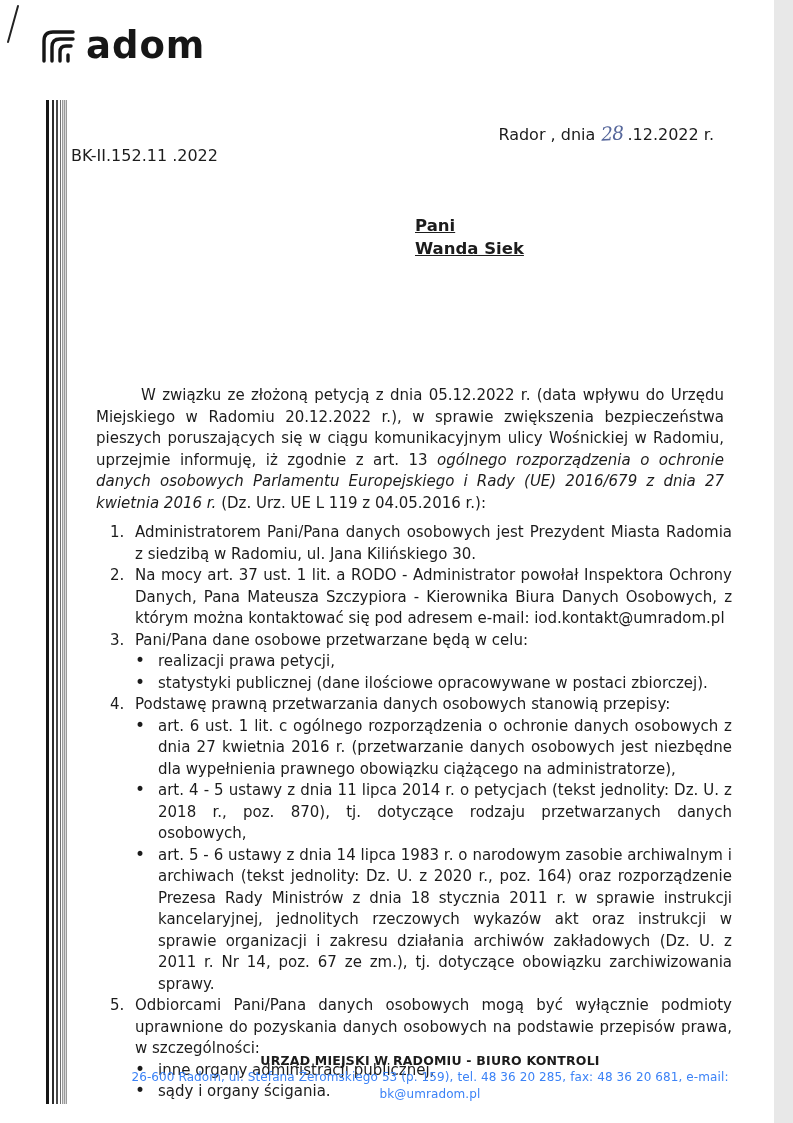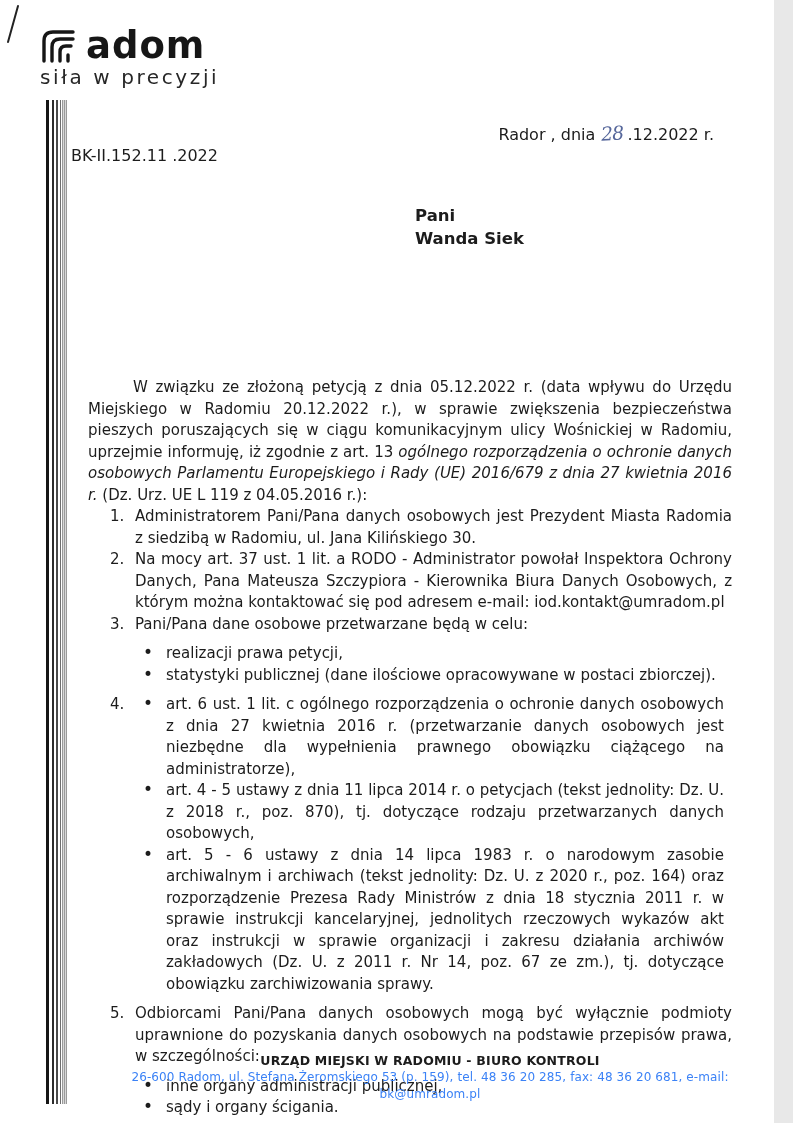--- a/index.html
+++ b/index.html
@@ -40,31 +40,31 @@
   }
   .handwritten-day{
     color:#56679b;
     font-family:"DejaVu Serif","Liberation Serif",serif;
     font-style:italic;font-size:19px;
     letter-spacing:-1px;
     display:inline-block;transform:rotate(-4deg);
     margin:0 4px 0 6px;
   }
   .reference{position:absolute;left:71px;top:146px;font-size:16px;}
-  .addressee{position:absolute;left:415px;top:204px;font-size:16.5px;font-weight:bold;line-height:23px;}
+  .addressee{position:absolute;left:415px;top:214px;font-size:16.5px;font-weight:bold;line-height:23px;text-decoration:underline;}
   
   .body{
     position:absolute;left:88px;top:377px;width:644px;
     font-size:15px;line-height:21.5px;
   }
-  .intro{margin:0;text-align:justify;text-indent:45px;}
+  .intro{margin:8px;text-align:justify;text-indent:45px;}
   .intro .it{font-style:italic;}
   .num-item{position:relative;padding-left:47px;text-align:justify;}
   .num-item .marker{position:absolute;left:22px;top:0;}
-  .bullets{list-style:none;margin:8px;padding:0;}
+  .bullets{list-style:none;margin:0;padding:0;}
   .bullets li{position:relative;padding-left:70px;text-align:justify;}
   .bullets li::before{
     content:"•";position:absolute;left:47px;top:-1px;font-size:17px;
   }
   
   .footer{
     position:absolute;left:100px;top:1052px;width:660px;
     text-align:center;line-height:17px;
   }
   .footer-office{font-size:12.5px;font-weight:bold;letter-spacing:.2px;}
@@ -84,21 +84,20 @@
       <svg width="44" height="38" viewBox="0 0 44 38">
         <g fill="none" stroke="#161616" stroke-width="3.4" stroke-linecap="round">
           <path d="M4,35 L4,15 Q4,6 13,6 L33,6"></path>
           <path d="M12,35 L12,21 Q12,13 20,13 L33,13"></path>
           <path d="M20,35 L20,26 Q20,20 26,20 L31,20"></path>
           <path d="M28,29 L28,35"></path>
         </g>
       </svg>
       <span class="logo-brand">adom</span>
     </div>
-    <div class="logo-tagline">siła w precyzji</div>
   </div>
 
   <div class="stripes">
     <span class="s1"></span>
       <span class="s2"></span>
       <span class="s3"></span>
       <span class="s4"></span>
       <span class="s5"></span>
   </div>
 
@@ -130,20 +129,21 @@
       <span class="marker">3.</span>
       <span>Pani/Pana dane osobowe przetwarzane będą w celu:</span>
     </div>
     <ul class="bullets">
       <li>realizacji prawa petycji,</li>
       <li>statystyki publicznej (dane ilościowe opracowywane w postaci zbiorczej).</li>
     </ul>
 
     <div class="num-item">
       <span class="marker">4.</span>
+      <span>Podstawę prawną przetwarzania danych osobowych stanowią przepisy:</span>
     </div>
     <ul class="bullets">
       <li>art. 6 ust. 1 lit. c ogólnego rozporządzenia o ochronie danych osobowych z dnia 27 kwietnia 2016 r. (przetwarzanie danych osobowych jest niezbędne dla wypełnienia prawnego obowiązku ciążącego na administratorze),</li>
       <li>art. 4 - 5 ustawy z dnia 11 lipca 2014 r. o petycjach (tekst jednolity: Dz. U. z 2018 r., poz. 870), tj. dotyczące rodzaju przetwarzanych danych osobowych,</li>
       <li>art. 5 - 6 ustawy z dnia 14 lipca 1983 r. o narodowym zasobie archiwalnym i archiwach (tekst jednolity: Dz. U. z 2020 r., poz. 164) oraz rozporządzenie Prezesa Rady Ministrów z dnia 18 stycznia 2011 r. w sprawie instrukcji kancelaryjnej, jednolitych rzeczowych wykazów akt oraz instrukcji w sprawie organizacji i zakresu działania archiwów zakładowych (Dz. U. z 2011 r. Nr 14, poz. 67 ze zm.), tj. dotyczące obowiązku zarchiwizowania sprawy.</li>
     </ul>
 
     <div class="num-item">
       <span class="marker">5.</span>
       <span>Odbiorcami Pani/Pana danych osobowych mogą być wyłącznie podmioty uprawnione do pozyskania danych osobowych na podstawie przepisów prawa, w szczególności:</span>

